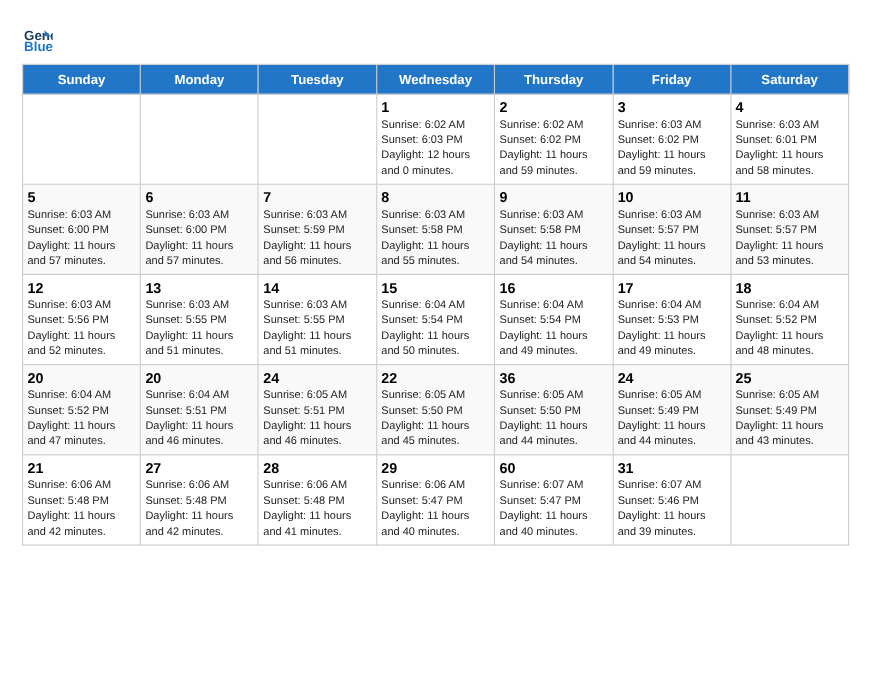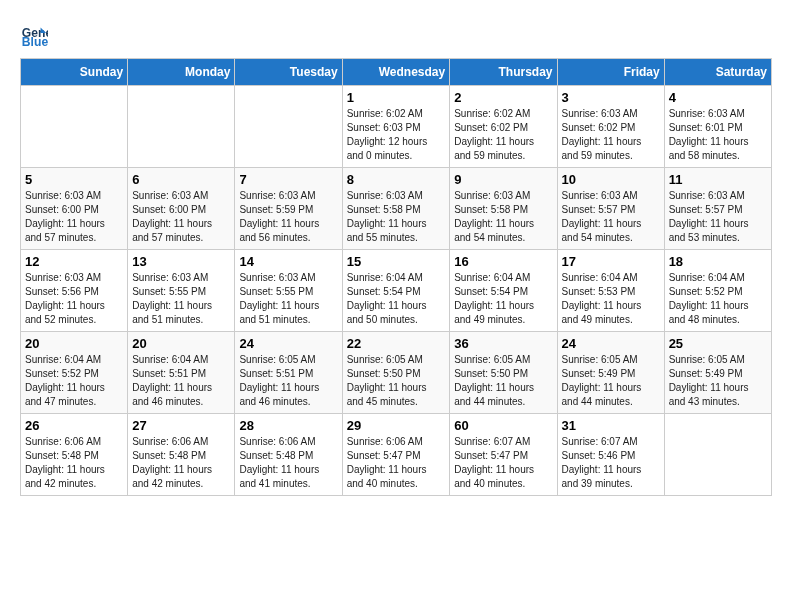--- a/index.html
+++ b/index.html
@@ -39,21 +39,21 @@
     }
     .calendar {
       width: 100%;
       border-collapse: collapse;
       font-size: 11px;
     }
     .calendar th {
       background: #2176c7;
       color: #fff;
       padding: 6px 4px;
-      text-align: right;
+      text-align: center;
       font-size: 12px;
       font-weight: bold;
       border: 1px solid #ccc;
     }
     .calendar td {
       border: 1px solid #ccc;
       vertical-align: top;
       padding: 4px;
       width: 108px;
       min-height: 80px;
@@ -292,21 +292,21 @@
         <td>
           <div class="day-num">25</div>
           <div class="day-info" style="white-space: pre-line;">Sunrise: 6:05 AM
 Sunset: 5:49 PM
 Daylight: 11 hours
 and 43 minutes.</div>
         </td>
       </tr>
       <tr>
         <td>
-          <div class="day-num">26</div>
+          <div class="day-num">21</div>
           <div class="day-info" style="white-space: pre-line;">Sunrise: 6:06 AM
 Sunset: 5:48 PM
 Daylight: 11 hours
 and 42 minutes.</div>
         </td>
         <td>
           <div class="day-num">27</div>
           <div class="day-info" style="white-space: pre-line;">Sunrise: 6:06 AM
 Sunset: 5:48 PM
 Daylight: 11 hours

